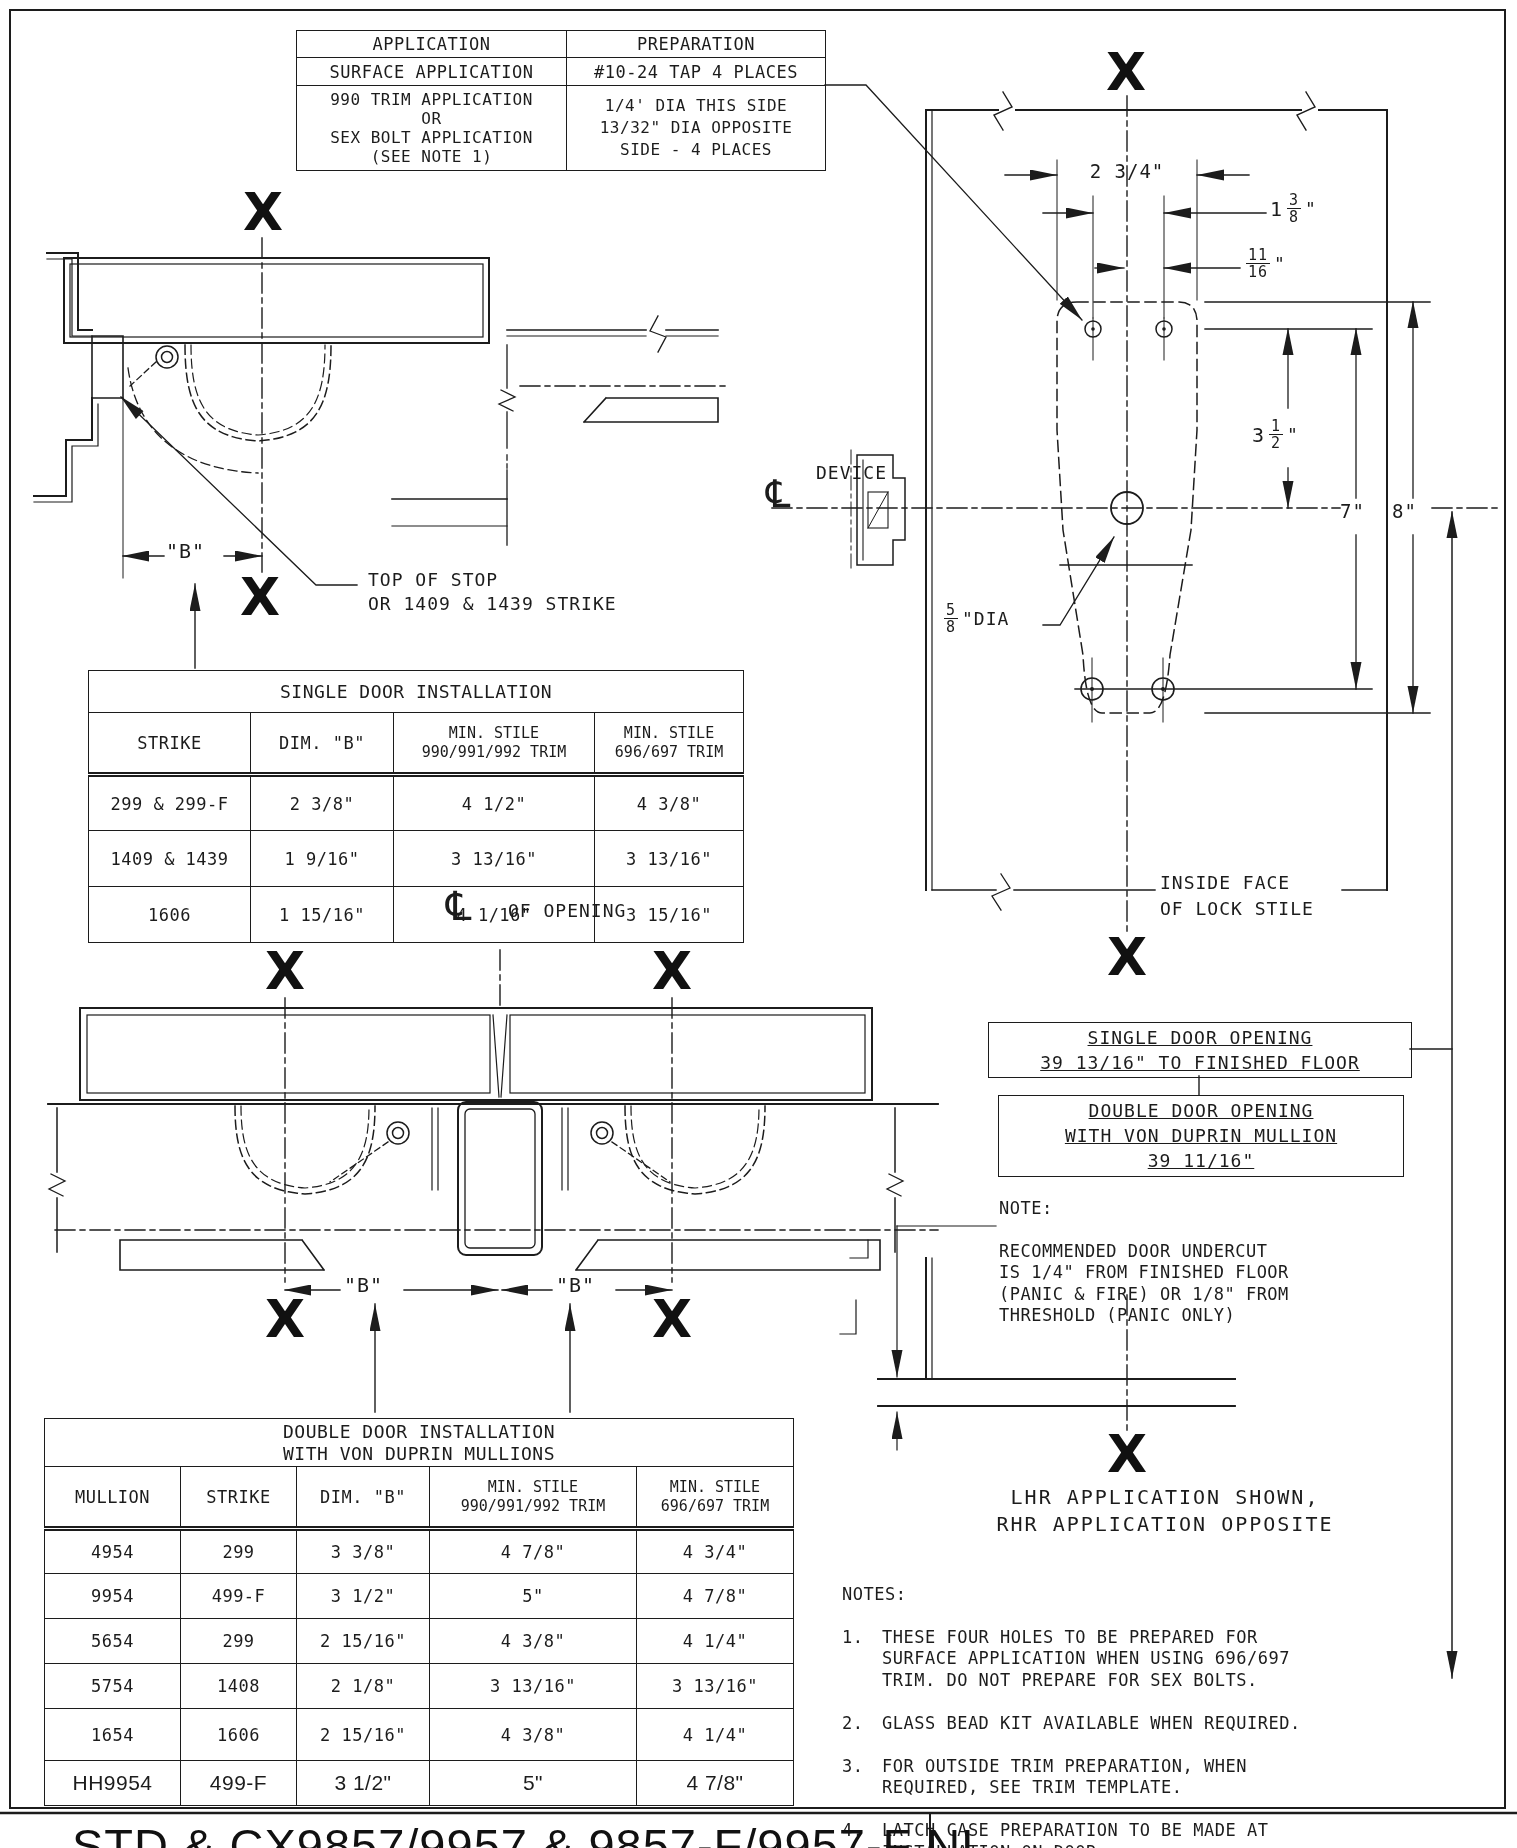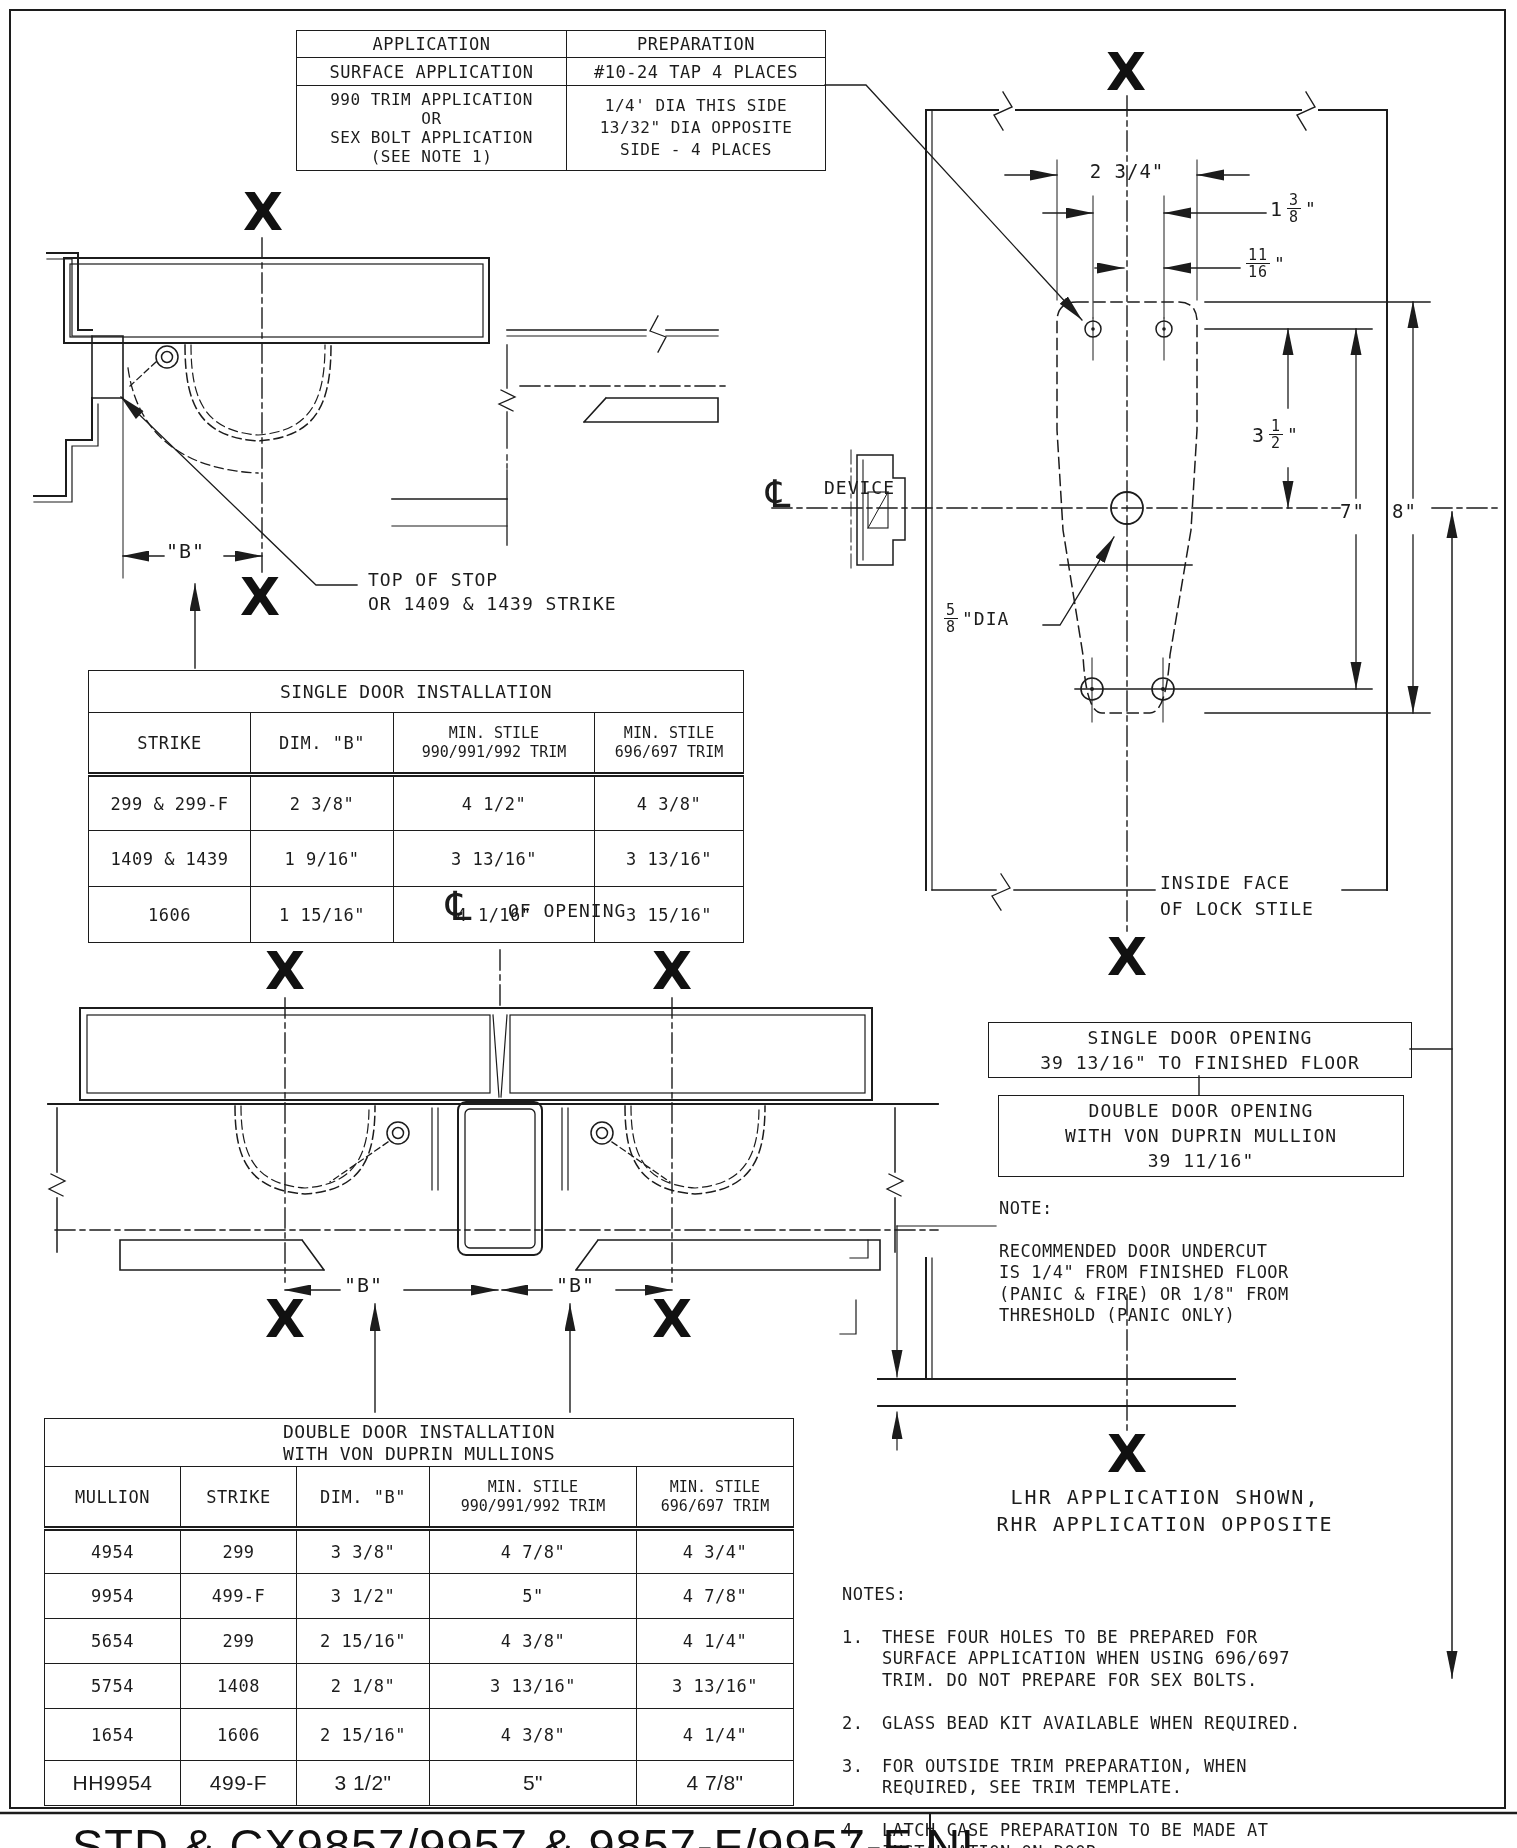--- a/index.html
+++ b/index.html
@@ -10,21 +10,21 @@
        font-size:18px;letter-spacing:1px;white-space:pre-line;line-height:24px;}
   .ctr{text-align:center;}
   .xmark{position:absolute;font-family:"DejaVu Sans",sans-serif;font-weight:bold;
          font-size:52px;color:#111;line-height:52px;width:60px;text-align:center;}
   .clsym{position:absolute;font-family:"DejaVu Sans",sans-serif;font-size:40px;color:#1c1c1c;line-height:40px;}
   .dimrow{position:absolute;display:flex;align-items:center;gap:4px;font-size:20px;letter-spacing:1px;}
   .frac{display:inline-flex;flex-direction:column;text-align:center;font-size:15px;line-height:16px;}
   .frac .num{border-bottom:1.6px solid #1c1c1c;padding:0 2px;}
   .frac .den{padding:0 2px;}
   .unit{font-size:18px;}
-  .notebox{position:absolute;border:1.6px solid #1c1c1c;text-align:center;white-space:pre-line;}
+  .notebox{position:absolute;border:1.6px solid #1c1c1c;text-align:center;white-space:pre-line;text-decoration:underline;}
   table.cadtbl{position:absolute;border-collapse:collapse;table-layout:fixed;
                font-family:"DejaVu Sans Mono",monospace;color:#1c1c1c;}
   table.cadtbl td{border:1.6px solid #1c1c1c;text-align:center;vertical-align:middle;
                   font-size:17px;letter-spacing:0.5px;white-space:pre-line;padding:0 14px;}
   table.cadtbl .ttl td{font-size:18px;}
   table.cadtbl .hdr td{border-bottom:5px double #1c1c1c;}
   table.cadtbl .hdr .two{font-size:15px;line-height:19px;letter-spacing:0;}
   table.cadtbl .alt td{font-family:"Liberation Sans",sans-serif;font-size:21px;letter-spacing:0.5px;}
   #bigtitle{position:absolute;font-family:"Liberation Sans",sans-serif;font-size:47px;
             letter-spacing:1px;white-space:nowrap;color:#111;}
@@ -206,21 +206,21 @@
 <div class="xmark" style="left:642px;top:945px;">X</div>
 <div class="xmark" style="left:255px;top:1293px;">X</div>
 <div class="xmark" style="left:642px;top:1293px;">X</div>
 <div class="xmark" style="left:1096px;top:46px;">X</div>
 <div class="xmark" style="left:1097px;top:931px;">X</div>
 <div class="xmark" style="left:1097px;top:1428px;">X</div>
 
 <div class="clsym" style="left:446px;top:886px;">℄</div>
 <div class="cad" style="left:508px;top:899px;">OF OPENING</div>
 <div class="clsym" style="left:766px;top:474px;font-size:38px;">℄</div>
-<div class="cad" style="left:816px;top:476px;margin-left:8px;">DEVICE</div>
+<div class="cad" style="left:816px;top:461px;">DEVICE</div>
 <div class="cad" style="left:368px;top:568px;">TOP OF STOP
 OR 1409 &amp; 1439 STRIKE</div>
 <div class="cad" style="left:1160px;top:870px;line-height:26px;">INSIDE FACE
 OF LOCK STILE</div>
 <div class="cad" style="left:166px;top:539px;font-size:20px;">"B"</div>
 <div class="cad" style="left:344px;top:1273px;font-size:20px;">"B"</div>
 <div class="cad" style="left:556px;top:1273px;font-size:20px;">"B"</div>
 <div class="cad ctr" style="left:1062px;top:159px;width:130px;font-size:19px;">2 3/4"</div>
 
 <div class="dimrow" style="left:1270px;top:192px;">

